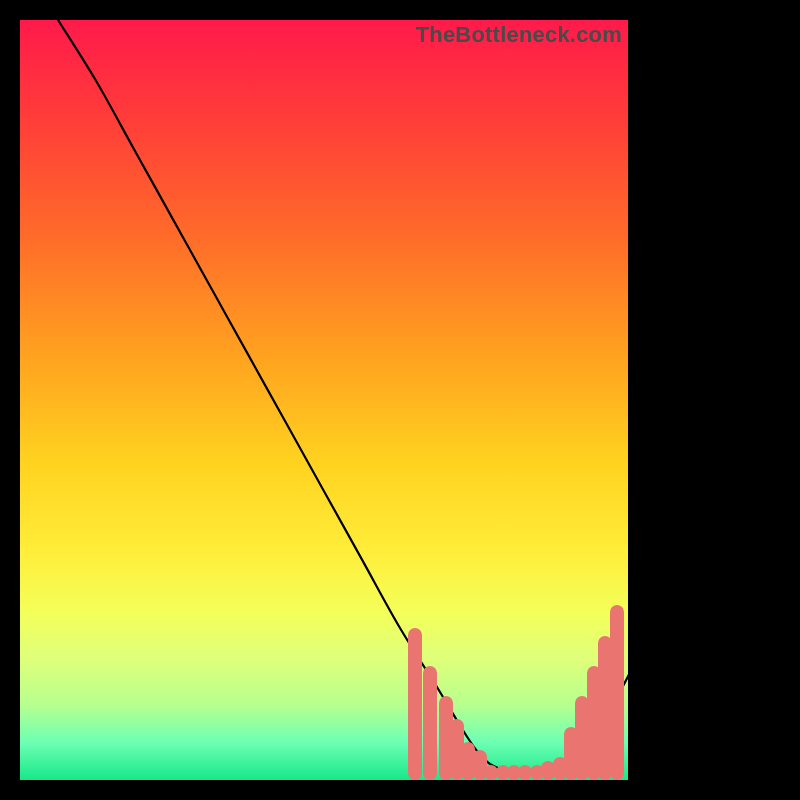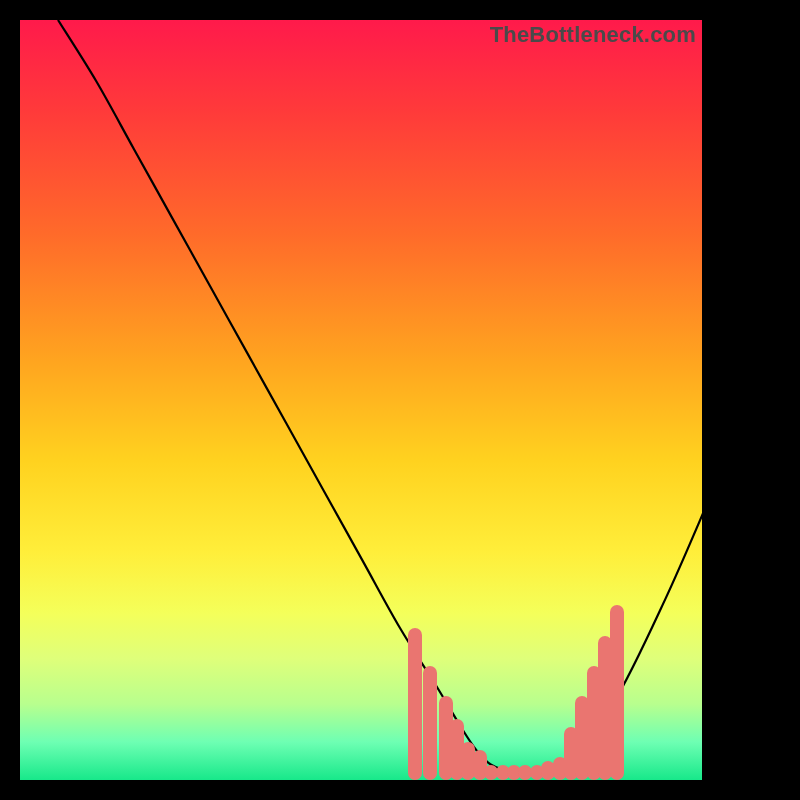--- a/index.html
+++ b/index.html
@@ -7,21 +7,21 @@
   .stage {
     position: relative;
     width: 800px;
     height: 800px;
     background: #000;
   }
   .plot {
     position: absolute;
     left: 20px;
     top: 20px;
-    width: 682px;
+    width: 608px;
     height: 760px;
     background: linear-gradient(to bottom,
       #ff1a4b 0%,
       #ff3a3a 12%,
       #ff6a2a 28%,
       #ffa51f 45%,
       #ffd21f 58%,
       #ffee3a 70%,
       #f4ff5a 78%,
       #dfff7a 84%,

